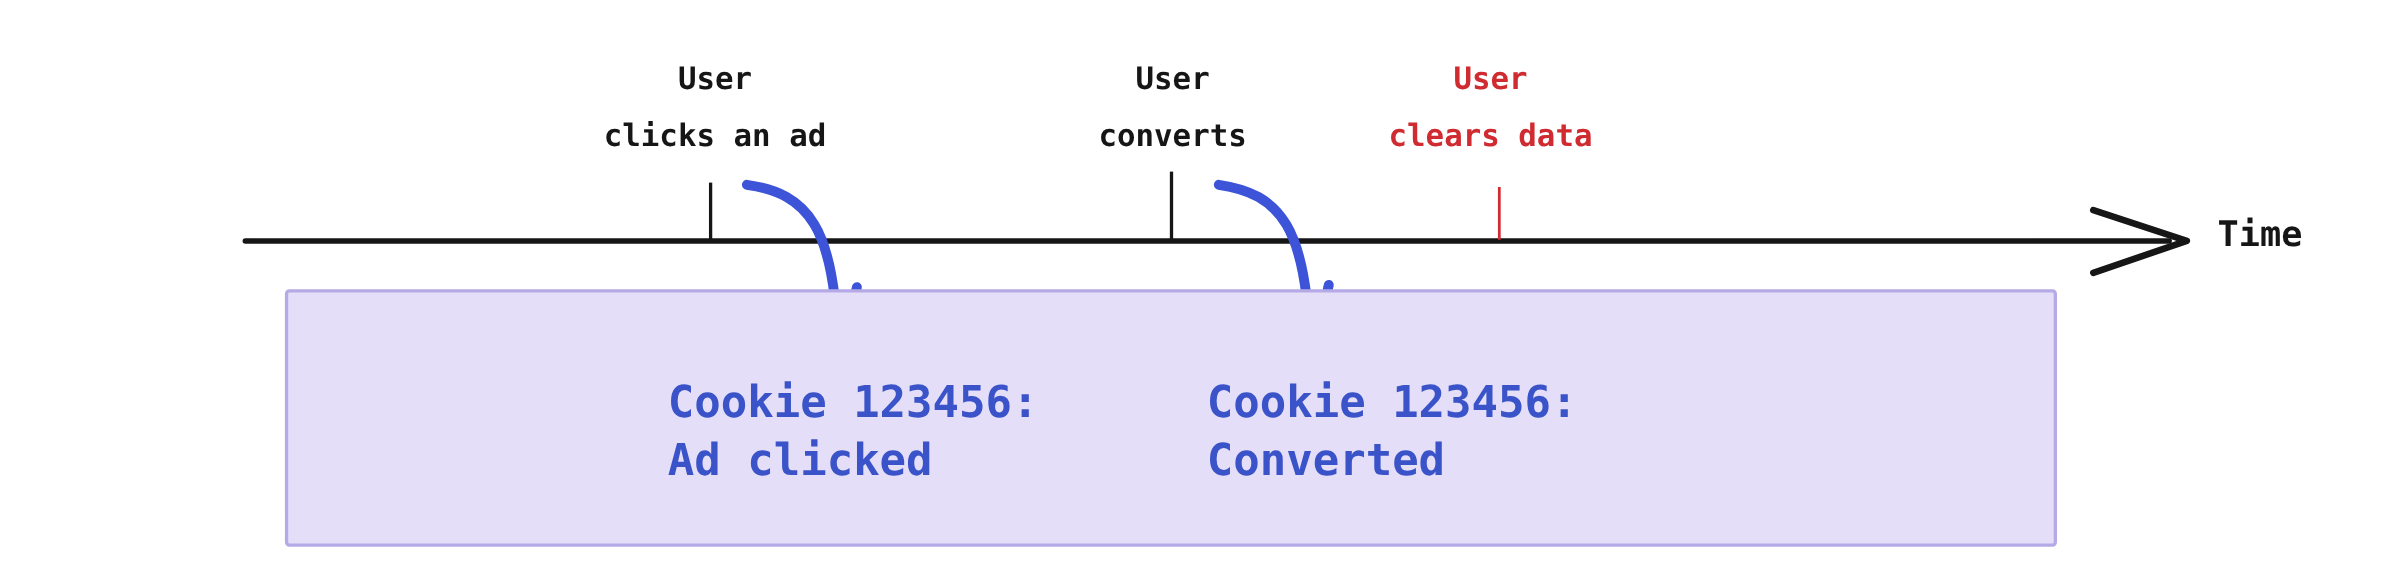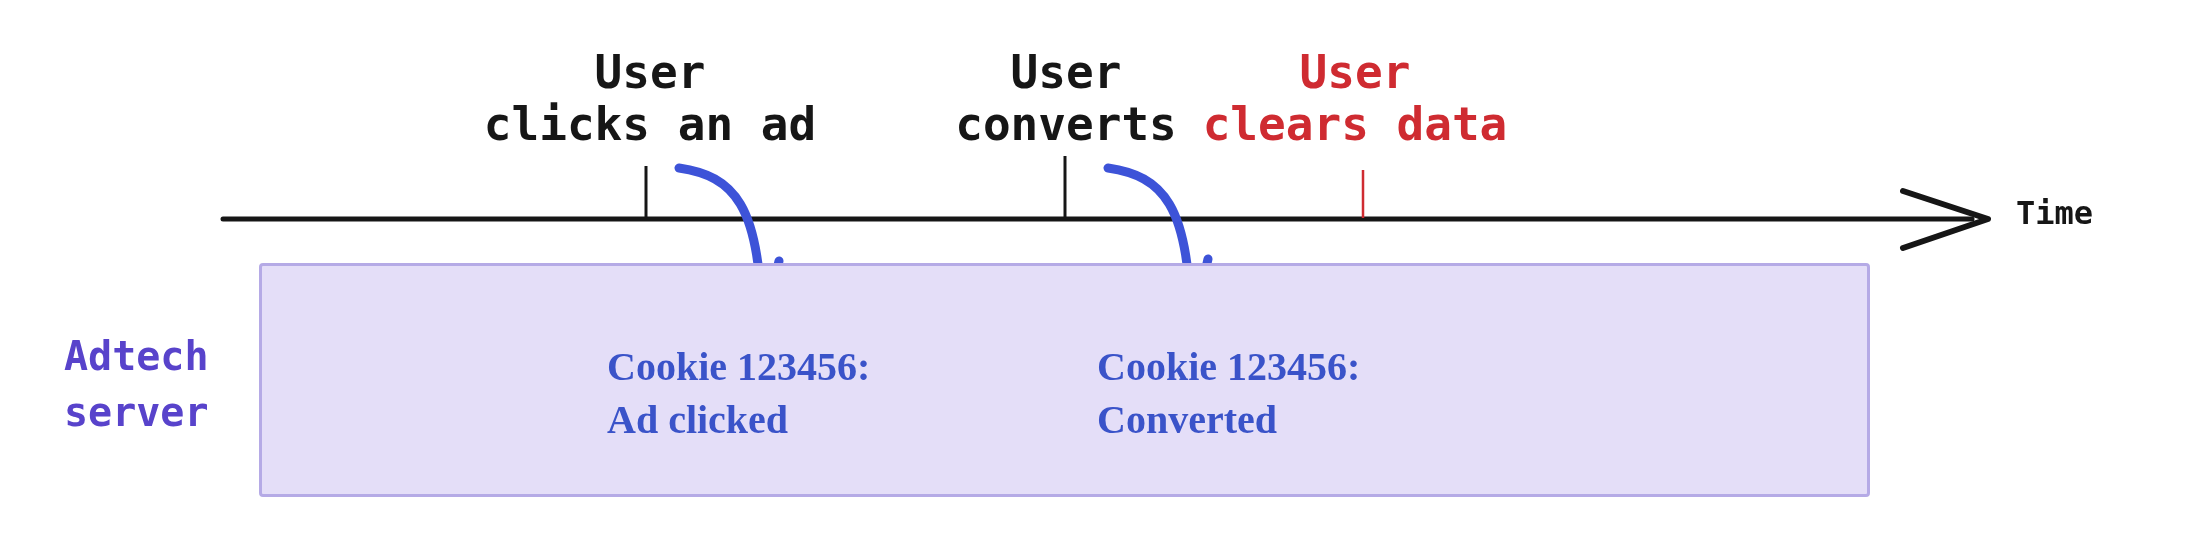--- a/index.html
+++ b/index.html
@@ -26,21 +26,21 @@
     position:absolute;
     left:0;top:0;
     width:2188px;height:534px;
   }
   .event-label{
     position:absolute;
     transform:translateX(-50%);
     top:46px;
     text-align:center;
     white-space:pre-line;
-    font-size:46px;
+    font-size:28px;
     font-weight:bold;
     line-height:52px;
     color:var(--event-text);
   }
   .event-label.cleared{ color:var(--cleared-text); }
   .axis-label{
     position:absolute;
     left:2016px;
     top:194px;
     font-size:32px;
@@ -70,21 +70,20 @@
     color:var(--server-label-text);
   }
   .record{
     position:absolute;
     top:340px;
     font-size:40px;
     font-weight:bold;
     line-height:53px;
     white-space:pre-line;
     color:var(--record-text);
-    font-family:Liberation Serif, serif;
   }
   .record.first{ left:607px; }
   .record.second{ left:1097px; }
   .stroke-axis{ stroke:var(--axis); }
   .stroke-cleared{ stroke:var(--cleared-text); }
   .stroke-arrow{ stroke:var(--arrow); }
 </style>
 </head>
 <body>
 
@@ -113,22 +112,20 @@
   <div class="event-label" style="left:1066px;">User
 converts</div>
 
   <div class="event-label cleared" style="left:1355px;">User
 clears data</div>
 
   <div class="axis-label">Time</div>
 
   <div class="server-box"></div>
 
-  <div class="server-label">Adtech
-server</div>
 
   <div class="record first">Cookie 123456:
 Ad clicked</div>
 
   <div class="record second">Cookie 123456:
 Converted</div>
 
 </div>
 
 </body></html>

